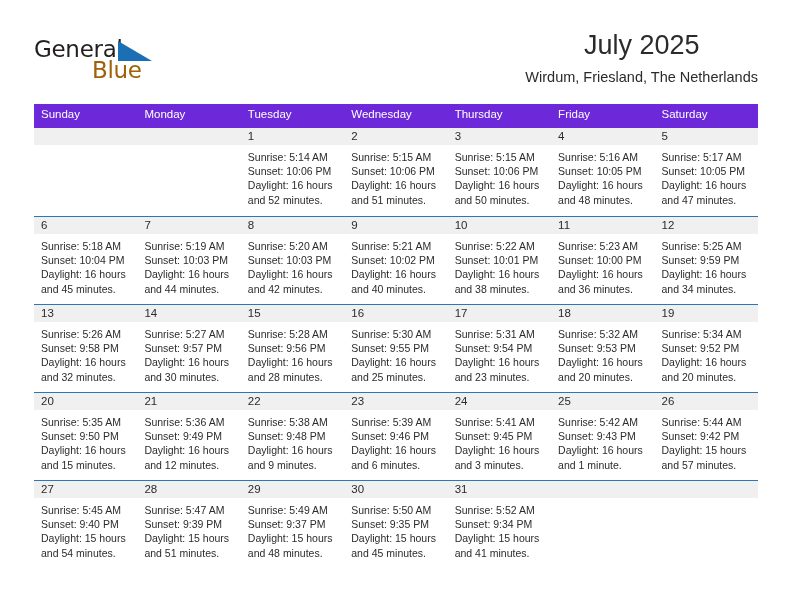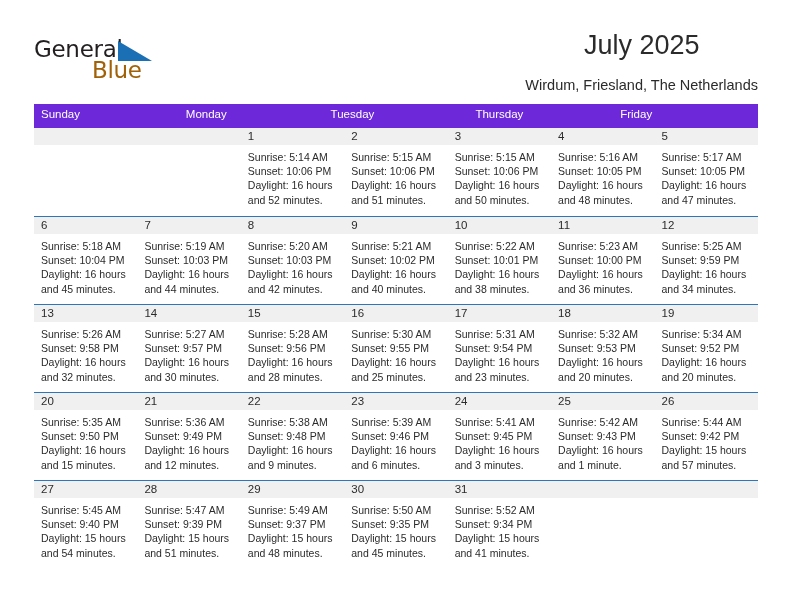--- a/index.html
+++ b/index.html
@@ -74,21 +74,21 @@
     font-size: 27px;
     font-weight: normal;
     color: #2b2b2b;
     line-height: 34px;
     font-family: "Liberation Sans", sans-serif;
   }
   .cal-location {
     font-size: 14.5px;
     color: #2b2b2b;
     line-height: 22px;
-    margin-top: 12px;
+    margin-top: 4px;
     font-family: "Liberation Sans", sans-serif;
   }
 
   
   .calendar {
     position: absolute;
     left: 34px;
     top: 104px;
     width: 724px;
   }
@@ -164,22 +164,24 @@
     </div>
 
   </div>
 
   <div class="calendar">
 
     <div class="weekday-row">
       <div class="weekday">Sunday</div>
       <div class="weekday">Monday</div>
       <div class="weekday">Tuesday</div>
+      <div class="weekday">Wednesday</div>
       <div class="weekday">Thursday</div>
       <div class="weekday">Friday</div>
+      <div class="weekday">Saturday</div>
     </div>
 
     <div class="week-row first">
       <div class="day-cell empty">
         <div class="day-num-band"></div>
         <div class="day-info">
           <div></div>
           <div></div>
           <div></div>
           <div></div>

